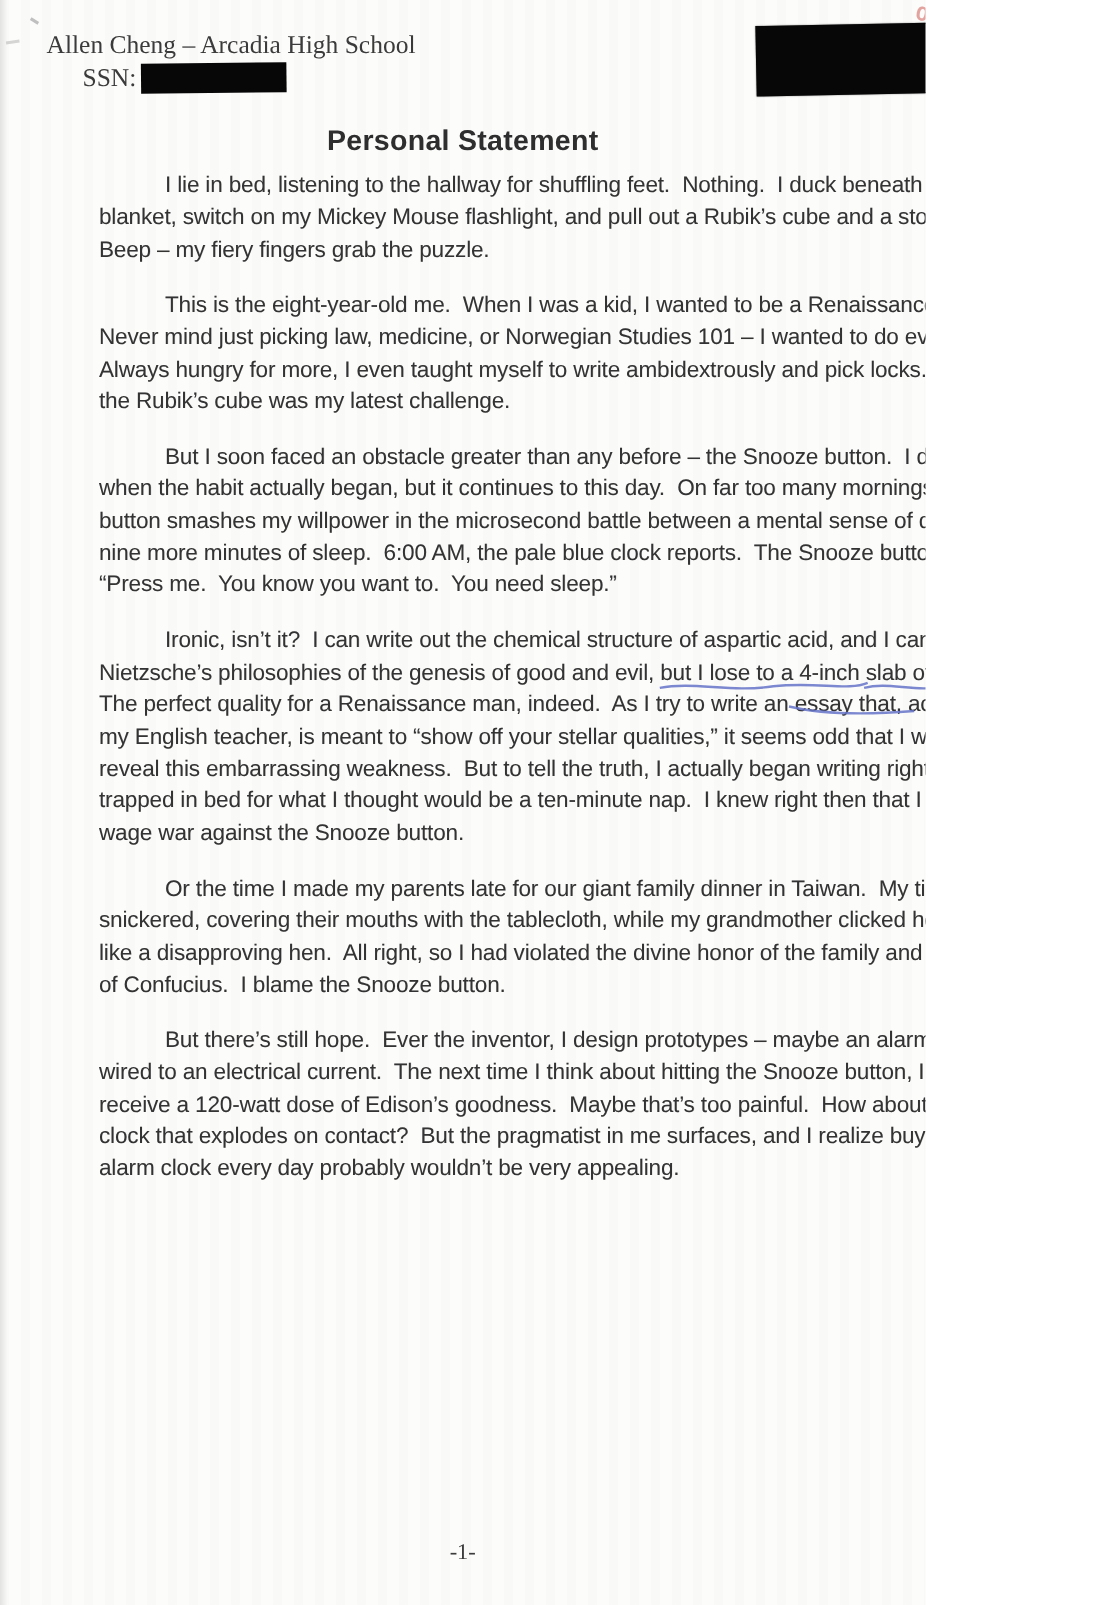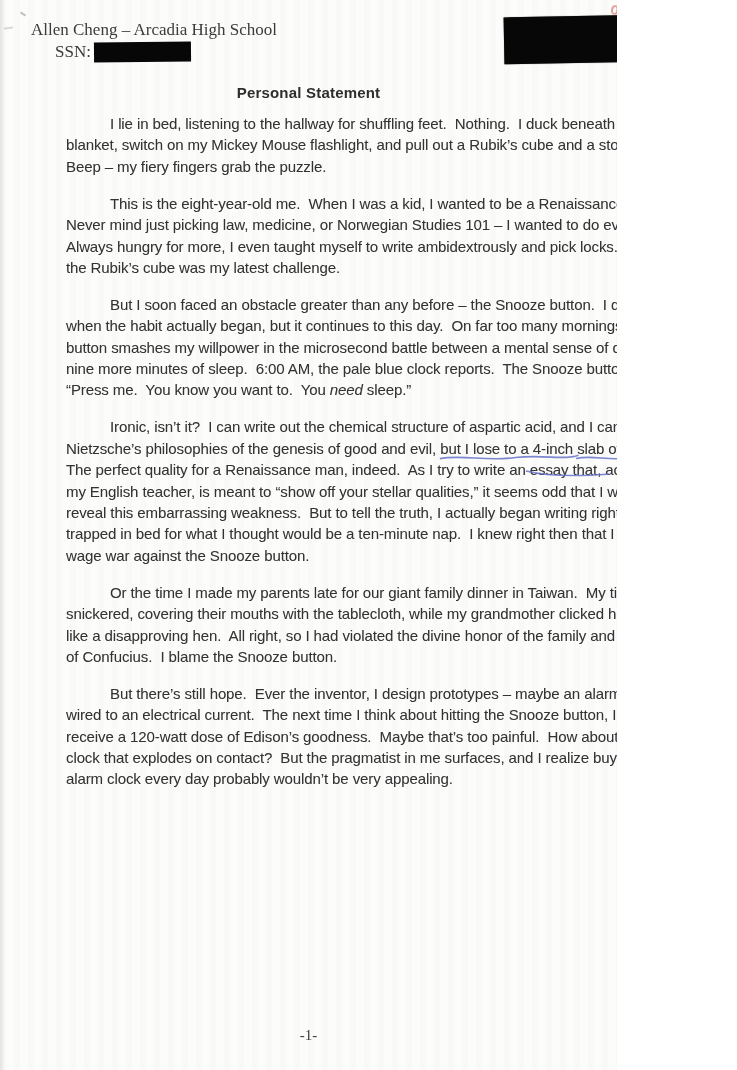--- a/index.html
+++ b/index.html
@@ -34,30 +34,30 @@
   .redact-top-right{position:absolute;left:504px;top:16px;width:143px;height:47px;transform:rotate(-1.1deg);box-shadow:0 0 1px rgba(0,0,0,.6);}
 
   .stamp{
     position:absolute;left:612px;top:2px;transform:rotate(11deg);transform-origin:left top;
     font-family:"Liberation Mono",monospace;font-weight:bold;font-size:14px;
     letter-spacing:2px;color:var(--stamp);opacity:.8;white-space:nowrap;
   }
 
   .doc-title{
     position:absolute;top:84px;left:0;width:100%;text-align:center;
-    font-weight:bold;font-size:15px;color:#2e2e2e;letter-spacing:.2px;
+    font-weight:bold;font-size:19px;color:#2e2e2e;letter-spacing:.2px;
   }
 
   .essay{
     position:absolute;left:66px;top:113px;width:628px;
     font-size:15px;line-height:21.4px;letter-spacing:-0.1px;color:#333;
     text-shadow:0.2px 0.2px 0.3px rgba(90,90,90,.25);
   }
   .para{margin:0 0 15.5px;text-indent:44px;white-space:pre-wrap;}
-  .seg-i{font-style:italic;margin-top:19px;}
+  .seg-i{margin-top:19px;}
   .seg-sup{vertical-align:super;font-size:10px;line-height:0;}
 
   .pen-u{position:relative;white-space:nowrap;}
   .pen-wave{position:absolute;left:-3px;bottom:-6px;width:calc(100% + 10px);height:11px;overflow:visible;}
   .pen-wave path{stroke:var(--pen);stroke-width:1.6;fill:none;opacity:.85;}
 
   .pen-x{position:relative;white-space:nowrap;}
   .pen-cross{position:absolute;left:-4px;top:48%;width:calc(100% + 12px);height:10px;overflow:visible;}
   .pen-cross path{stroke:var(--pen);stroke-width:1.6;fill:none;opacity:.85;}
 

